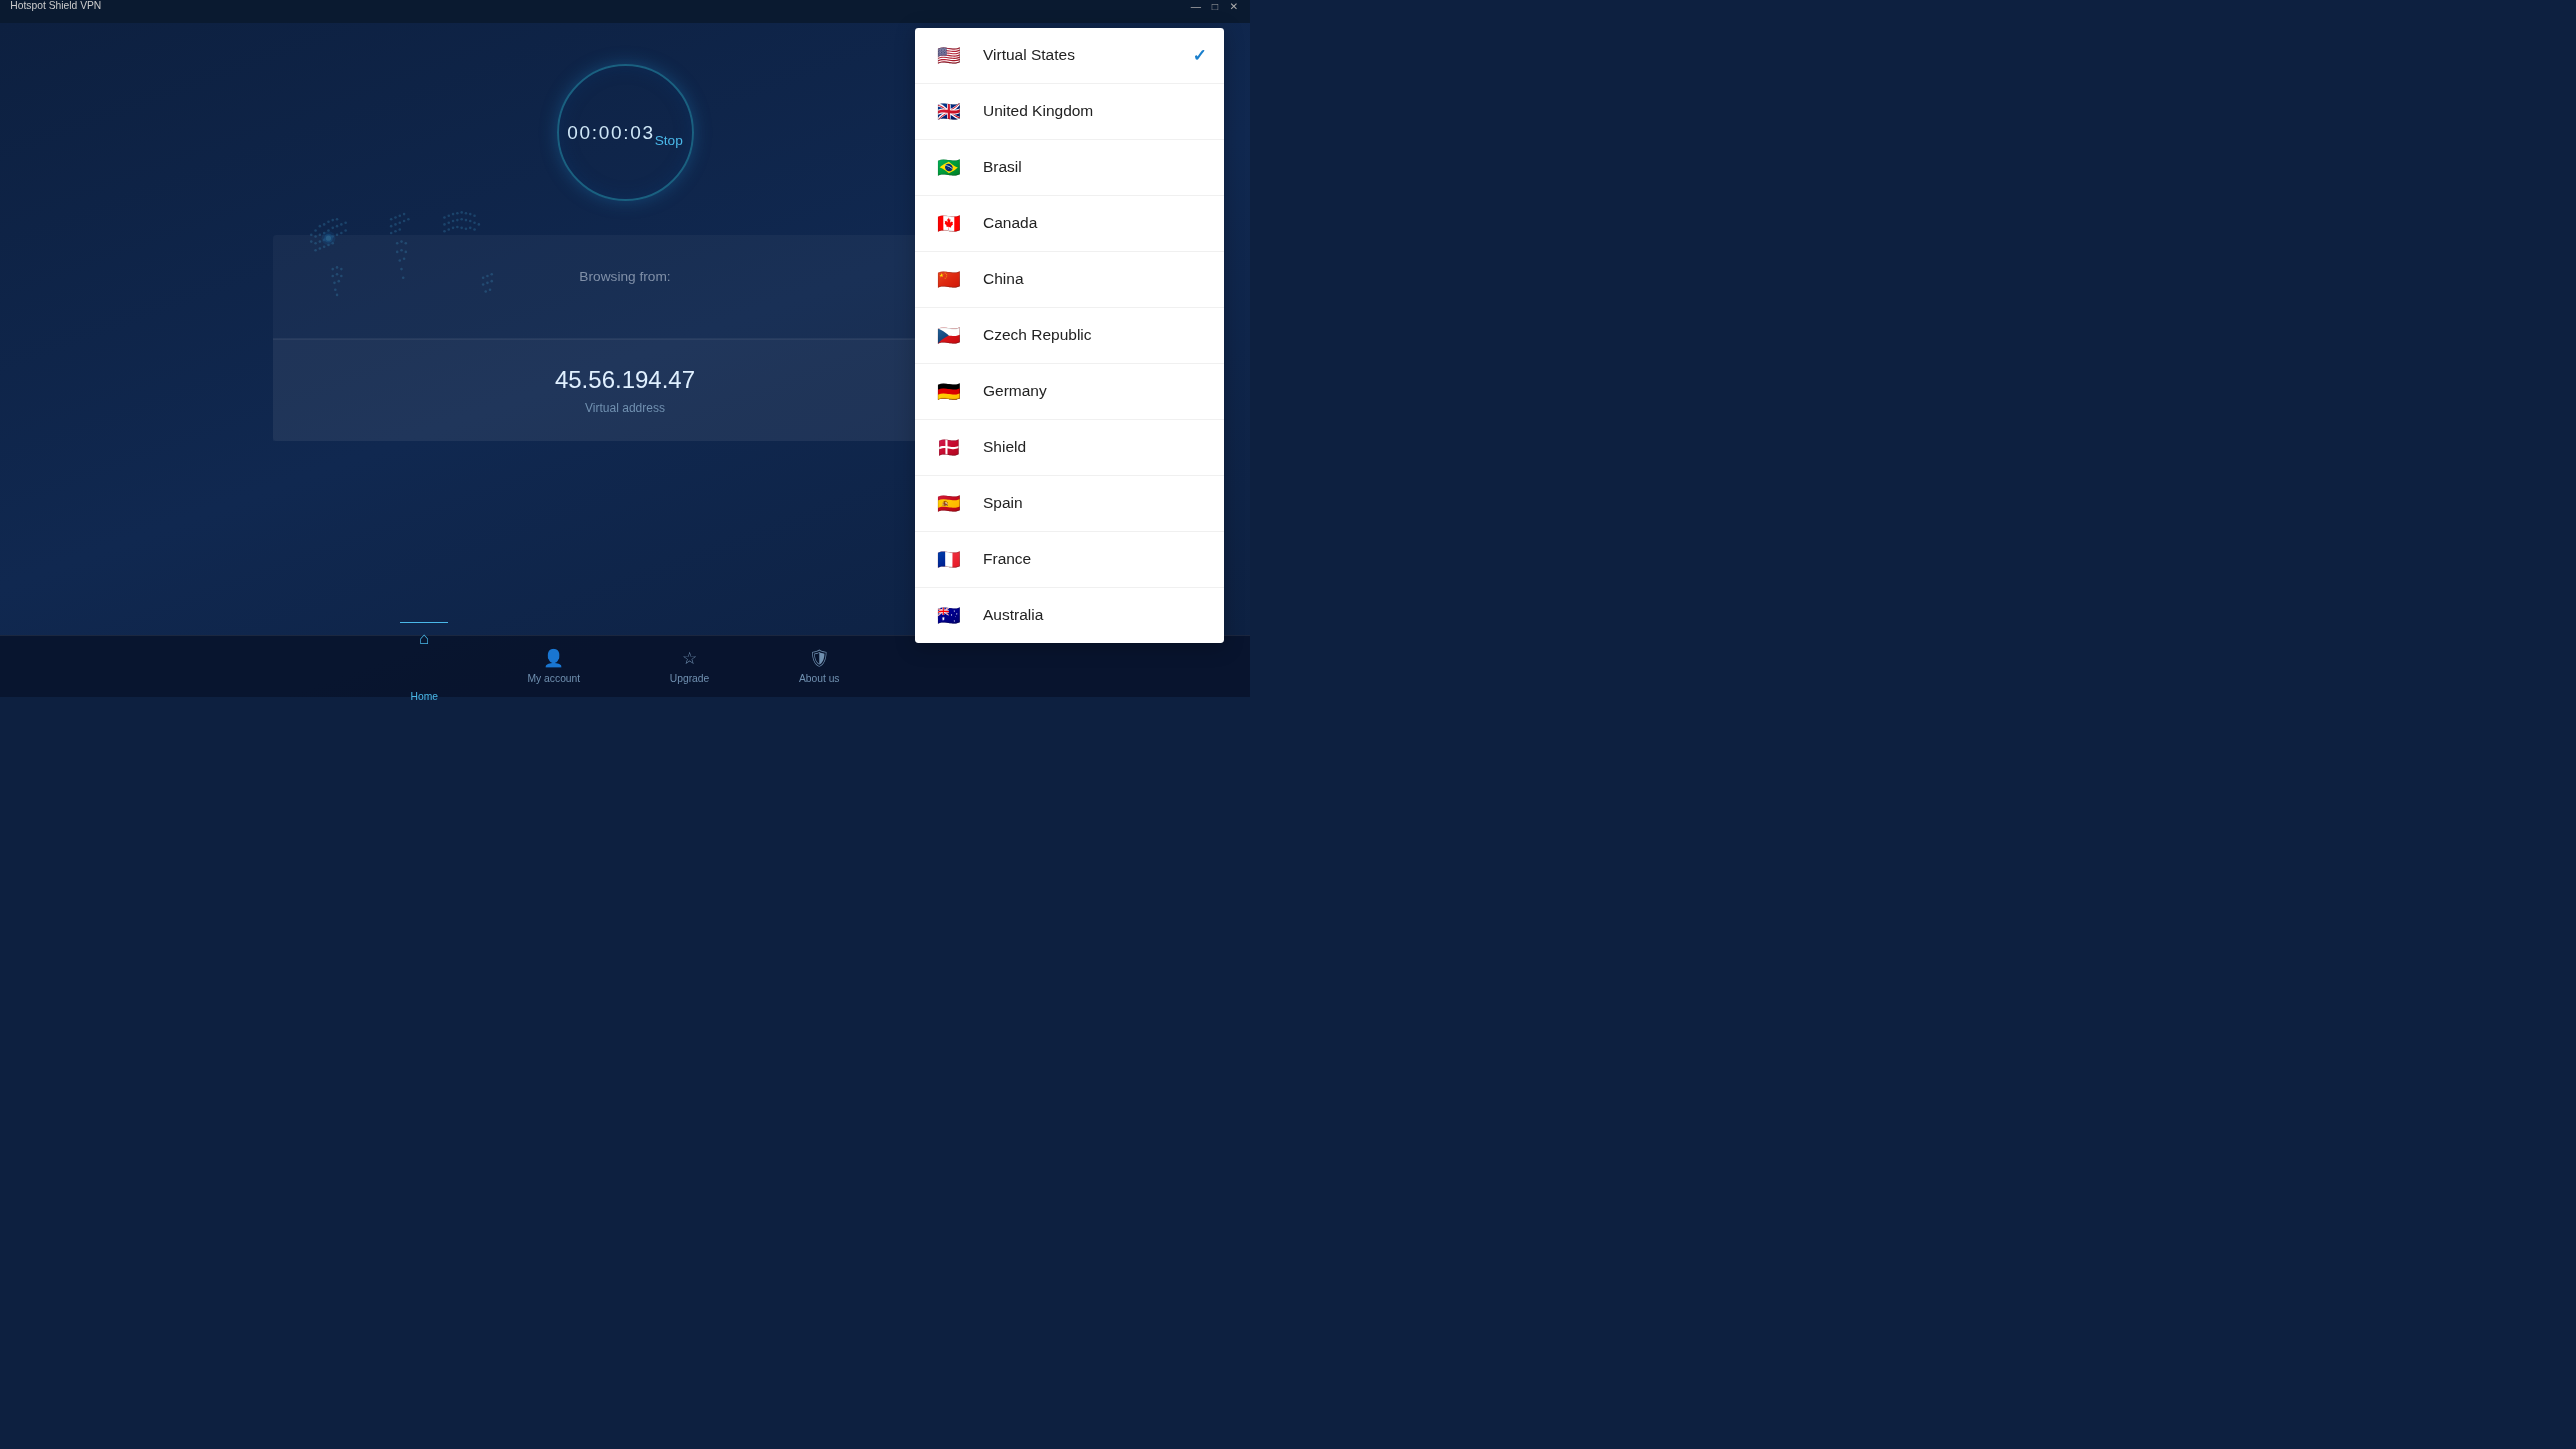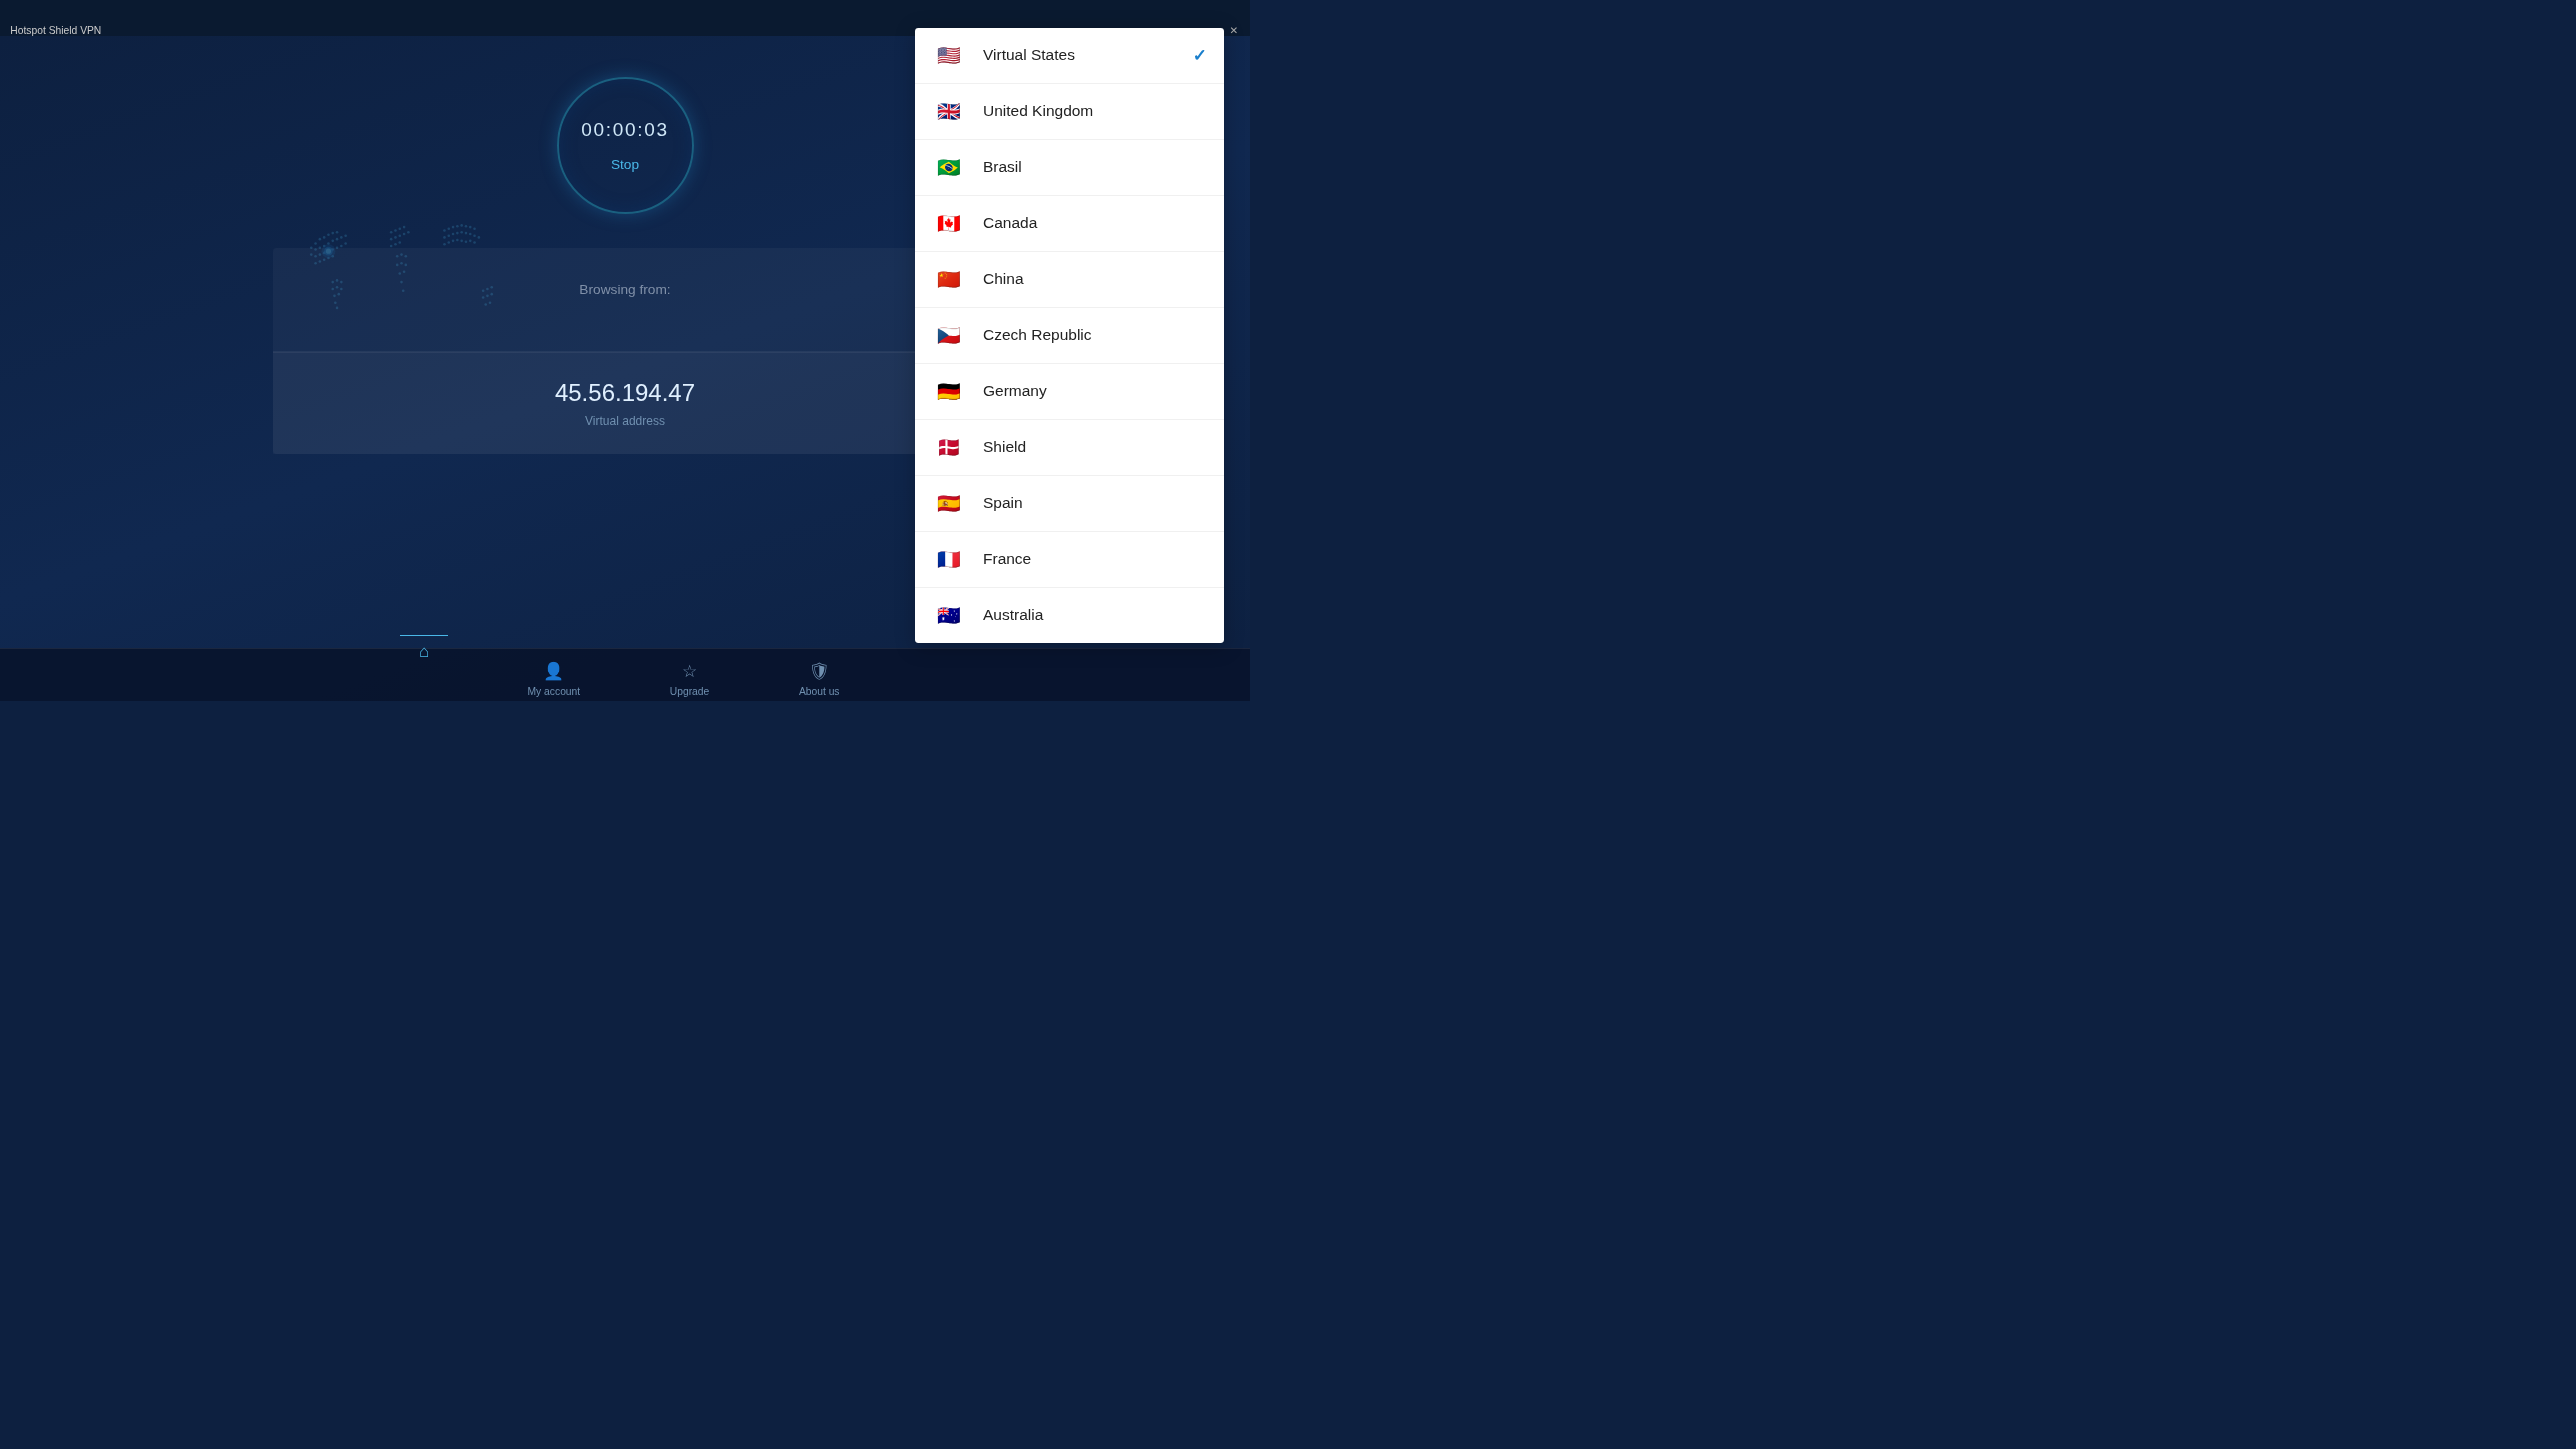--- a/index.html
+++ b/index.html
@@ -7,24 +7,24 @@
       width: 1250px;
       height: 701px;
       overflow: hidden;
       font-family: 'Segoe UI', Arial, sans-serif;
       background: #0d2040;
       position: relative;
     }
 
     
     .title-bar {
-      height: 36px;
+      height: 23px;
       background: #0a1a30;
       display: flex;
-      align-items: flex-end;
+      align-items: flex-start;
       justify-content: space-between;
       padding: 0 10.3px;
       position: relative;
       z-index: 10;
     }
     .title-bar-title {
       color: #ccc;
       font-size: 10.3px;
     }
     .title-bar-controls {
@@ -66,21 +66,21 @@
     .timer-circle {
       position: absolute;
       width: 137px;
       height: 137px;
       border-radius: 50%;
       border: 2.6px solid #1a6080;
       box-shadow: 0 0 17px rgba(30, 120, 180, 0.4), inset 0 0 17px rgba(10, 60, 120, 0.3);
     }
     .timer-inner {
       display: flex;
-      flex-direction: column;
+      flex-direction: row;
       align-items: center;
       justify-content: space-between;
       z-index: 1;
     }
     .timer-value {
       color: #d0e8f8;
       font-size: 19px;
       font-weight: 300;
       letter-spacing: 1.7px;
     }

